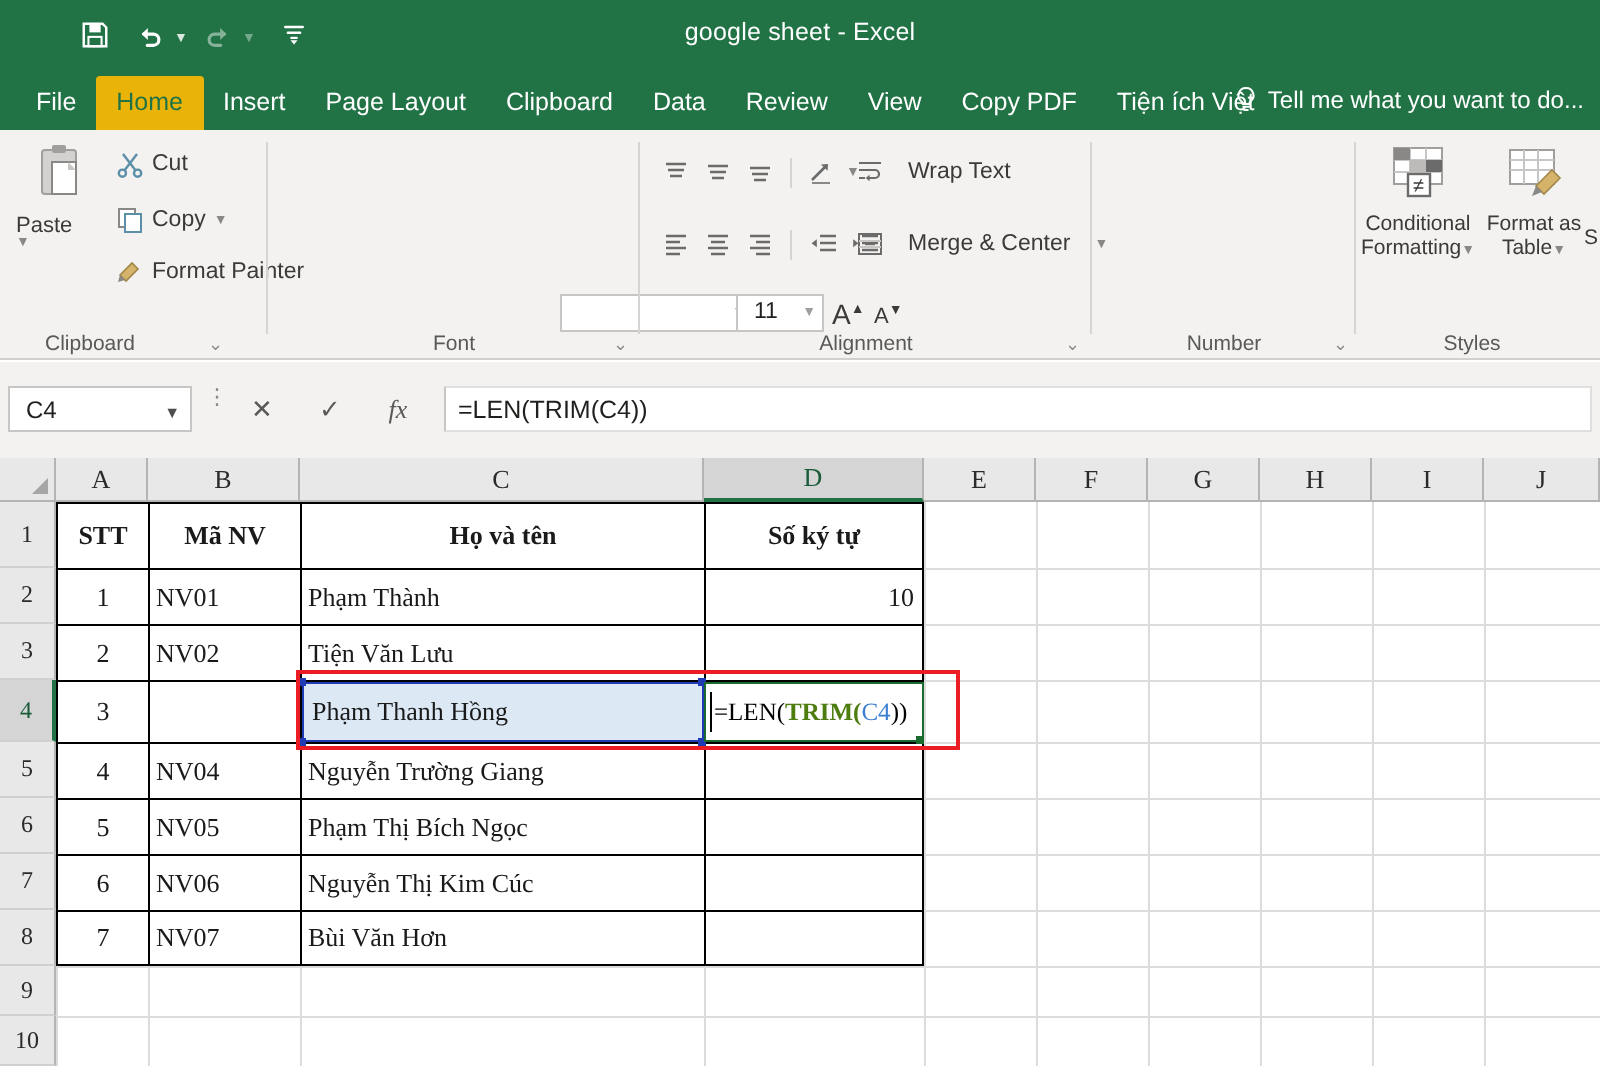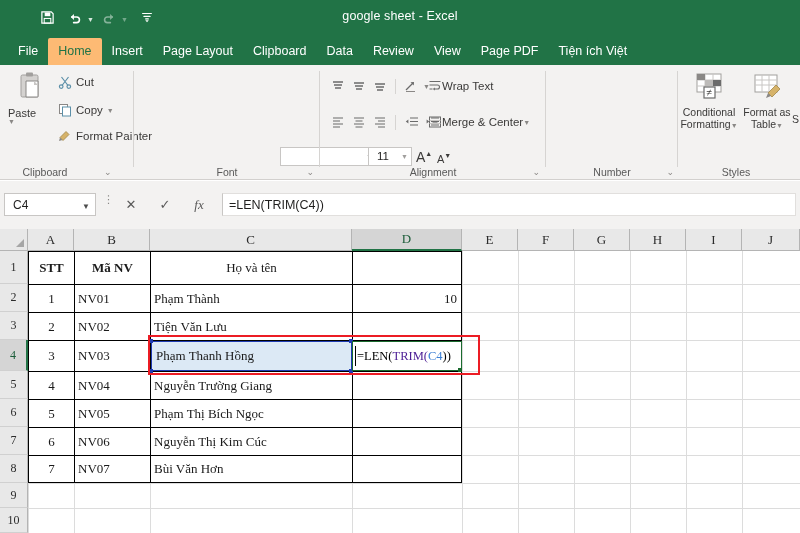--- a/index.html
+++ b/index.html
@@ -33,21 +33,21 @@
   .tabbar {
     position: absolute; top: 36px; left: 0; width: 800px; height: 29px;
     background: #217346;
   }
   .tabs { display: flex; align-items: flex-end; height: 29px; padding-left: 8px; }
   .tab {
     font-size: 12.5px; color: #ffffff; padding: 6px 10px 7px 10px;
     line-height: 14px; white-space: nowrap;
   }
   .tab.active {
-    background: #fdba74; color: #217346; border-radius: 2px 2px 0 0;
+    background: #eab308; color: #217346; border-radius: 2px 2px 0 0;
   }
   .tellme {
     position: absolute; right: 8px; top: 7px;
     display: flex; align-items: center; gap: 5px;
     color: #ffffff; font-size: 12px; white-space: nowrap;
   }
   .bulb { width: 12px; height: 14px; display: block; }
 
   
   .ribbon {
@@ -106,21 +106,21 @@
     font-size: 12.5px; color: #3b3a39;
   }
   .vsep { width: 1px; height: 15px; background: #d6d4d2; margin: 0 4px; }
 
   
   .align-row { position: absolute; display: flex; align-items: center; gap: 2px; }
   .al-btn {
     width: 19px; height: 18px; display: flex; align-items: center; justify-content: center;
   }
   .wrap-item {
-    position: absolute; display: flex; align-items: center; gap: 0;
+    position: absolute; display: flex; align-items: center; gap: 12px;
     font-size: 11.5px; color: #3b3a39; white-space: nowrap;
   }
 
   
   .style-item {
     position: absolute; top: 6px; width: 58px; text-align: center;
     font-size: 10.5px; color: #3b3a39; line-height: 12px;
   }
   .style-ico { width: 32px; height: 32px; margin: 0 auto 3px; display: block; }
 
@@ -186,21 +186,21 @@
     position: absolute; background: #dce9f5;
   }
   .refbox-blue { position: absolute; border: 1.5px solid #1f3bb3; }
   .refbox-handle { position: absolute; width: 4px; height: 4px; background: #1f3bb3; }
   .editbox-green { position: absolute; border: 1px solid #1a6b2e; background: #ffffff; }
   .editbox-handle { position: absolute; width: 4px; height: 4px; background: #1a6b2e; }
   .caret-bar { position: absolute; width: 1px; background: #000000; }
   .redbox { position: absolute; border: 2px solid #ec1c24; }
 
   .f-black { color: #000000; }
-  .f-purple { color: #4c1d95; }
+  .f-purple { color: #4d7c0f; font-weight: bold; }
   .f-blue { color: #3b7fd4; }
 </style>
 </head>
 <body>
 
 <div id="app">
 
   <div class="titlebar">
     <div class="qat">
       <div class="qat-btn">
@@ -237,22 +237,29 @@
   <div class="tabbar">
     <div class="tabs">
       <div class="tab">File</div>
       <div class="tab active">Home</div>
       <div class="tab">Insert</div>
       <div class="tab">Page Layout</div>
       <div class="tab">Clipboard</div>
       <div class="tab">Data</div>
       <div class="tab">Review</div>
       <div class="tab">View</div>
-      <div class="tab">Page PDF</div>
+      <div class="tab">Copy PDF</div>
       <div class="tab">Tiện ích Việt</div>
+    </div>
+    <div class="tellme">
+      <svg class="bulb" viewBox="0 0 12 14">
+          <path d="M6 1a3.7 3.7 0 0 0-2.2 6.7c.4.4.6.8.6 1.3h3.2c0-.5.2-.9.6-1.3A3.7 3.7 0 0 0 6 1z" fill="none" stroke="#fff" stroke-width="1"></path>
+          <path d="M4.6 10.4h2.8M5.1 12h1.8" stroke="#fff" stroke-width="1" stroke-linecap="round"></path>
+        </svg>
+      <span>Tell me what you want to do...</span>
     </div>
   </div>
 
   <div class="ribbon">
 
     <div class="rgroup" style="left:0; width:134px;">
       <div class="paste-btn">
         <svg class="paste-icon" viewBox="0 0 28 34">
           <rect x="4" y="4" width="17" height="22" rx="1.5" fill="#d4d2d0" stroke="#a19f9d" stroke-width="1"></rect>
           <rect x="9" y="1.5" width="7" height="4" rx="1" fill="#a19f9d"></rect>
@@ -514,34 +521,34 @@
     <div class="bd" style="left:28px;  top:83px;  width:434px; height:1px;"></div>
     <div class="bd" style="left:28px;  top:111px; width:434px; height:1px;"></div>
     <div class="bd" style="left:28px;  top:142px; width:434px; height:1px;"></div>
     <div class="bd" style="left:28px;  top:170px; width:434px; height:1px;"></div>
     <div class="bd" style="left:28px;  top:198px; width:434px; height:1px;"></div>
     <div class="bd" style="left:28px;  top:226px; width:434px; height:1px;"></div>
     <div class="bd" style="left:28px;  top:253px; width:434px; height:1px;"></div>
 
     <div class="cell" style="left:29px; top:23px; width:45px; height:32px; justify-content:center; font-weight:bold;">STT</div>
     <div class="cell" style="left:75px; top:23px; width:75px; height:32px; justify-content:center; font-weight:bold;">Mã NV</div>
-    <div class="cell" style="left:151px; top:23px; width:201px; height:32px; justify-content:center; font-weight:normal;">Họ và tên</div>
+    <div class="cell" style="left:151px; top:23px; width:201px; height:32px; justify-content:center; font-weight:bold;">Họ và tên</div>
+    <div class="cell" style="left:353px; top:23px; width:108px; height:32px; justify-content:center; font-weight:bold;">Số ký tự</div>
 
     <div class="cell" style="left:29px; top:56px; width:45px; height:27px; justify-content:center;">1</div>
     <div class="cell" style="left:78px; top:56px; width:72px; height:27px;">NV01</div>
     <div class="cell" style="left:154px; top:56px; width:198px; height:27px;">Phạm Thành</div>
     <div class="cell" style="left:353px; top:56px; width:104px; height:27px; justify-content:flex-end;">10</div>
 
     <div class="cell" style="left:29px; top:84px; width:45px; height:27px; justify-content:center;">2</div>
     <div class="cell" style="left:78px; top:84px; width:72px; height:27px;">NV02</div>
     <div class="cell" style="left:154px; top:84px; width:198px; height:27px;">Tiện Văn Lưu</div>
     <div class="cell" style="left:353px; top:84px; width:104px; height:27px; justify-content:flex-end;"></div>
 
     <div class="cell" style="left:29px; top:112px; width:45px; height:30px; justify-content:center;">3</div>
-    <div class="cell" style="left:78px; top:112px; width:72px; height:30px;">NV03</div>
 
     <div class="selcell-bg" style="left:152px; top:113px; width:199px; height:28px;"></div>
     <div class="cell" style="left:156px; top:113px; width:195px; height:28px;">Phạm Thanh  Hồng</div>
     <div class="refbox-blue" style="left:151px; top:112px; width:201px; height:30px;"></div>
     <div class="refbox-handle" style="left:149px; top:110px;"></div>
     <div class="refbox-handle" style="left:349px; top:110px;"></div>
     <div class="refbox-handle" style="left:149px; top:140px;"></div>
     <div class="refbox-handle" style="left:349px; top:140px;"></div>
 
     <div class="editbox-green" style="left:352px; top:112px; width:110px; height:30px;"></div>

